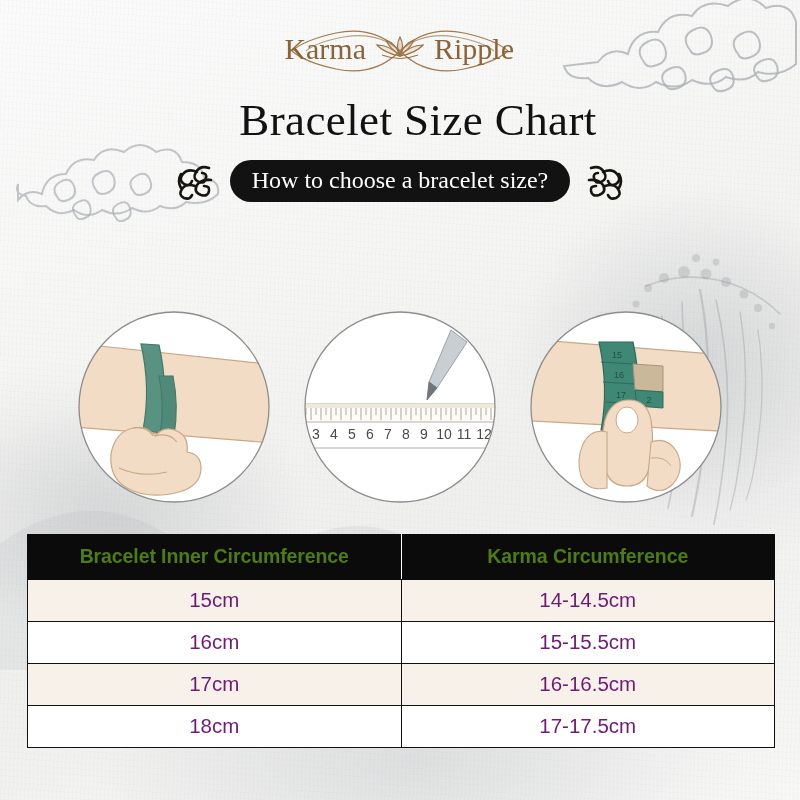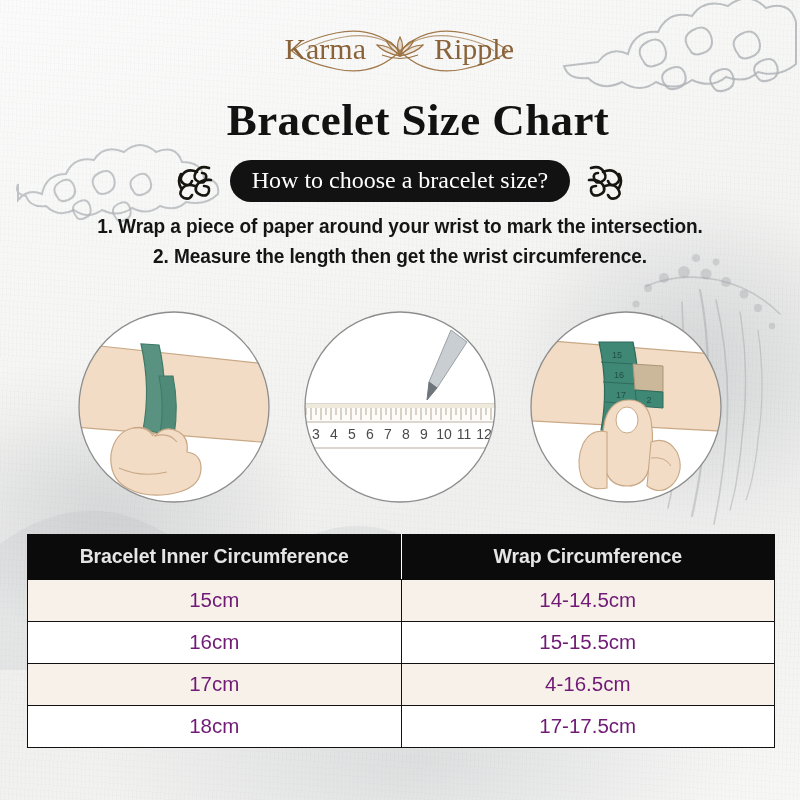--- a/index.html
+++ b/index.html
@@ -32,21 +32,21 @@
   .logo-text{
     font-family:"Liberation Serif", serif;
     fill:#8a6338;
   }
 
   
   #title{
     position:absolute;left:0;right:0;top:94px;text-align:center;
     font-family:"Liberation Serif", serif;
     font-size:45px;letter-spacing:.4px;color:#121212;
-    font-weight:700;
+    font-weight:400;
     padding-left:36px;
   }
 
   
   #subtitle-band{
     position:absolute;left:0;right:0;top:160px;
     display:flex;align-items:center;justify-content:center;gap:13px;height:42px;
   }
   .swirl{flex:0 0 auto;}
   #subtitle-pill{
@@ -75,21 +75,21 @@
   .circle-wrap{position:relative;width:198px;height:198px;}
   .circle-wrap svg{display:block;}
 
   
   #size-table{
     position:absolute;left:27px;top:534px;width:748px;
     border-collapse:collapse;
     table-layout:fixed;
   }
   #size-table th{
-    background:#0b0b0b;color:#e5e5e5;
+    background:#0b0b0b;color:#4d7c0f;
     font-family:"Liberation Sans", sans-serif;
     font-weight:700;font-size:19.5px;
     padding:10px 4px 11px 4px;
     border:1px solid #0b0b0b;
     letter-spacing:-.1px;
   }
   #size-table th:first-child{border-right:1.5px solid #ffffff;}
   #size-table td{
     font-family:"Liberation Sans", sans-serif;
     font-weight:400;font-size:20.5px;color:#701a75;
@@ -209,24 +209,20 @@
       <g fill="none" stroke="#17150f" stroke-width="2.6" stroke-linecap="round" transform="translate(42,0) scale(-1,1)">
         <path d="M34 6 q-9 -3 -13 4 q-4 7 3 10 q6 2 7 -4 q1 -5 -4 -5"></path>
         <path d="M36 18 q-10 -1 -14 5 q-4 7 4 10 q7 2 8 -4 q1 -5 -5 -5"></path>
         <path d="M22 10 q-9 -4 -14 2 q-5 6 1 10 q6 3 8 -3"></path>
         <path d="M20 24 q-9 -3 -13 3 q-4 6 2 9 q6 2 8 -3"></path>
         <path d="M6 12 q-4 7 0 14"></path>
       </g>
     </svg>
   </div>
 
-  <div id="instructions">
-    <div class="instr">1. Wrap a piece of paper around your wrist to mark the intersection.</div>
-    <div class="instr">2. Measure the length then get the wrist circumference.</div>
-  </div>
 
   <div id="illustrations">
 
     <div class="circle-wrap">
       <svg width="198" height="198" viewBox="0 0 198 198" aria-hidden="true">
         <defs>
             <clipPath id="c1">
               <circle cx="99" cy="99" r="95"></circle>
             </clipPath>
           </defs>
@@ -327,35 +323,35 @@
         </g>
         <circle cx="99" cy="99" r="95" fill="none" stroke="#8d8d8d" stroke-width="1.3"></circle>
       </svg>
     </div>
   </div>
 
   <table id="size-table">
     <thead>
       <tr>
         <th>Bracelet Inner Circumference</th>
-        <th>Wrap Circumference</th>
+        <th>Karma Circumference</th>
       </tr>
     </thead>
     <tbody>
       <tr class="odd">
         <td>15cm</td>
         <td>14-14.5cm</td>
       </tr>
       <tr class="even">
         <td>16cm</td>
         <td>15-15.5cm</td>
       </tr>
       <tr class="odd">
         <td>17cm</td>
-        <td>4-16.5cm</td>
+        <td>16-16.5cm</td>
       </tr>
       <tr class="even">
         <td>18cm</td>
         <td>17-17.5cm</td>
       </tr>
     </tbody>
   </table>
 
 </div>
 

